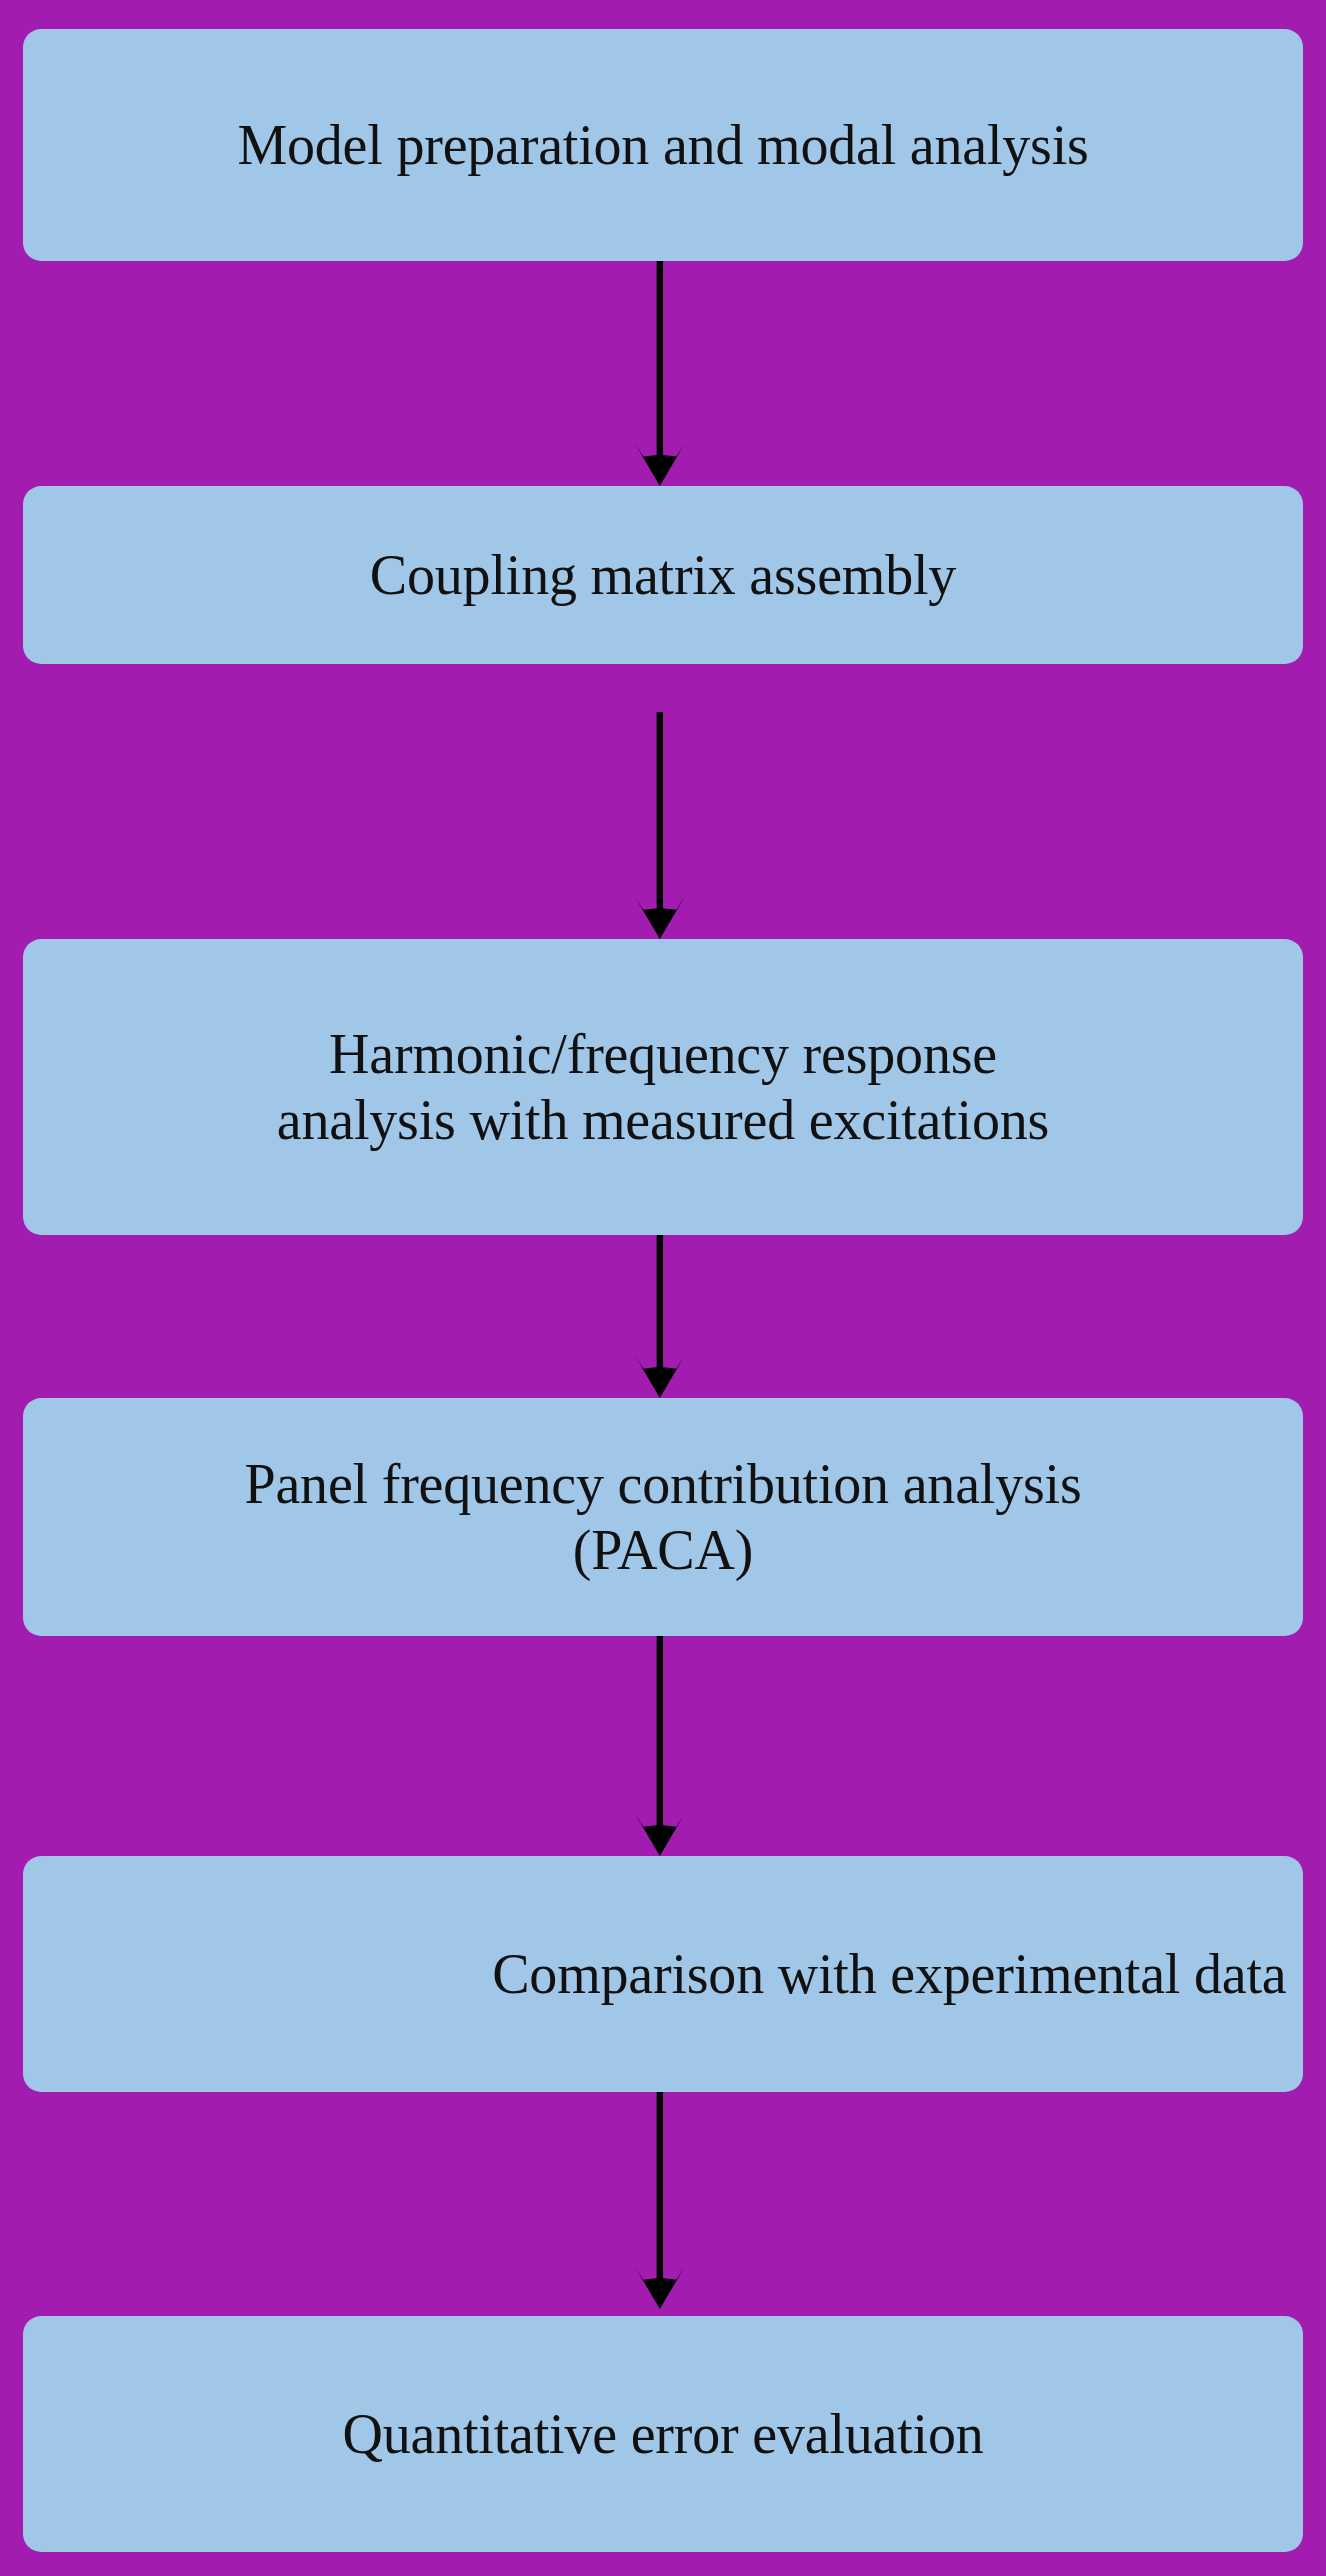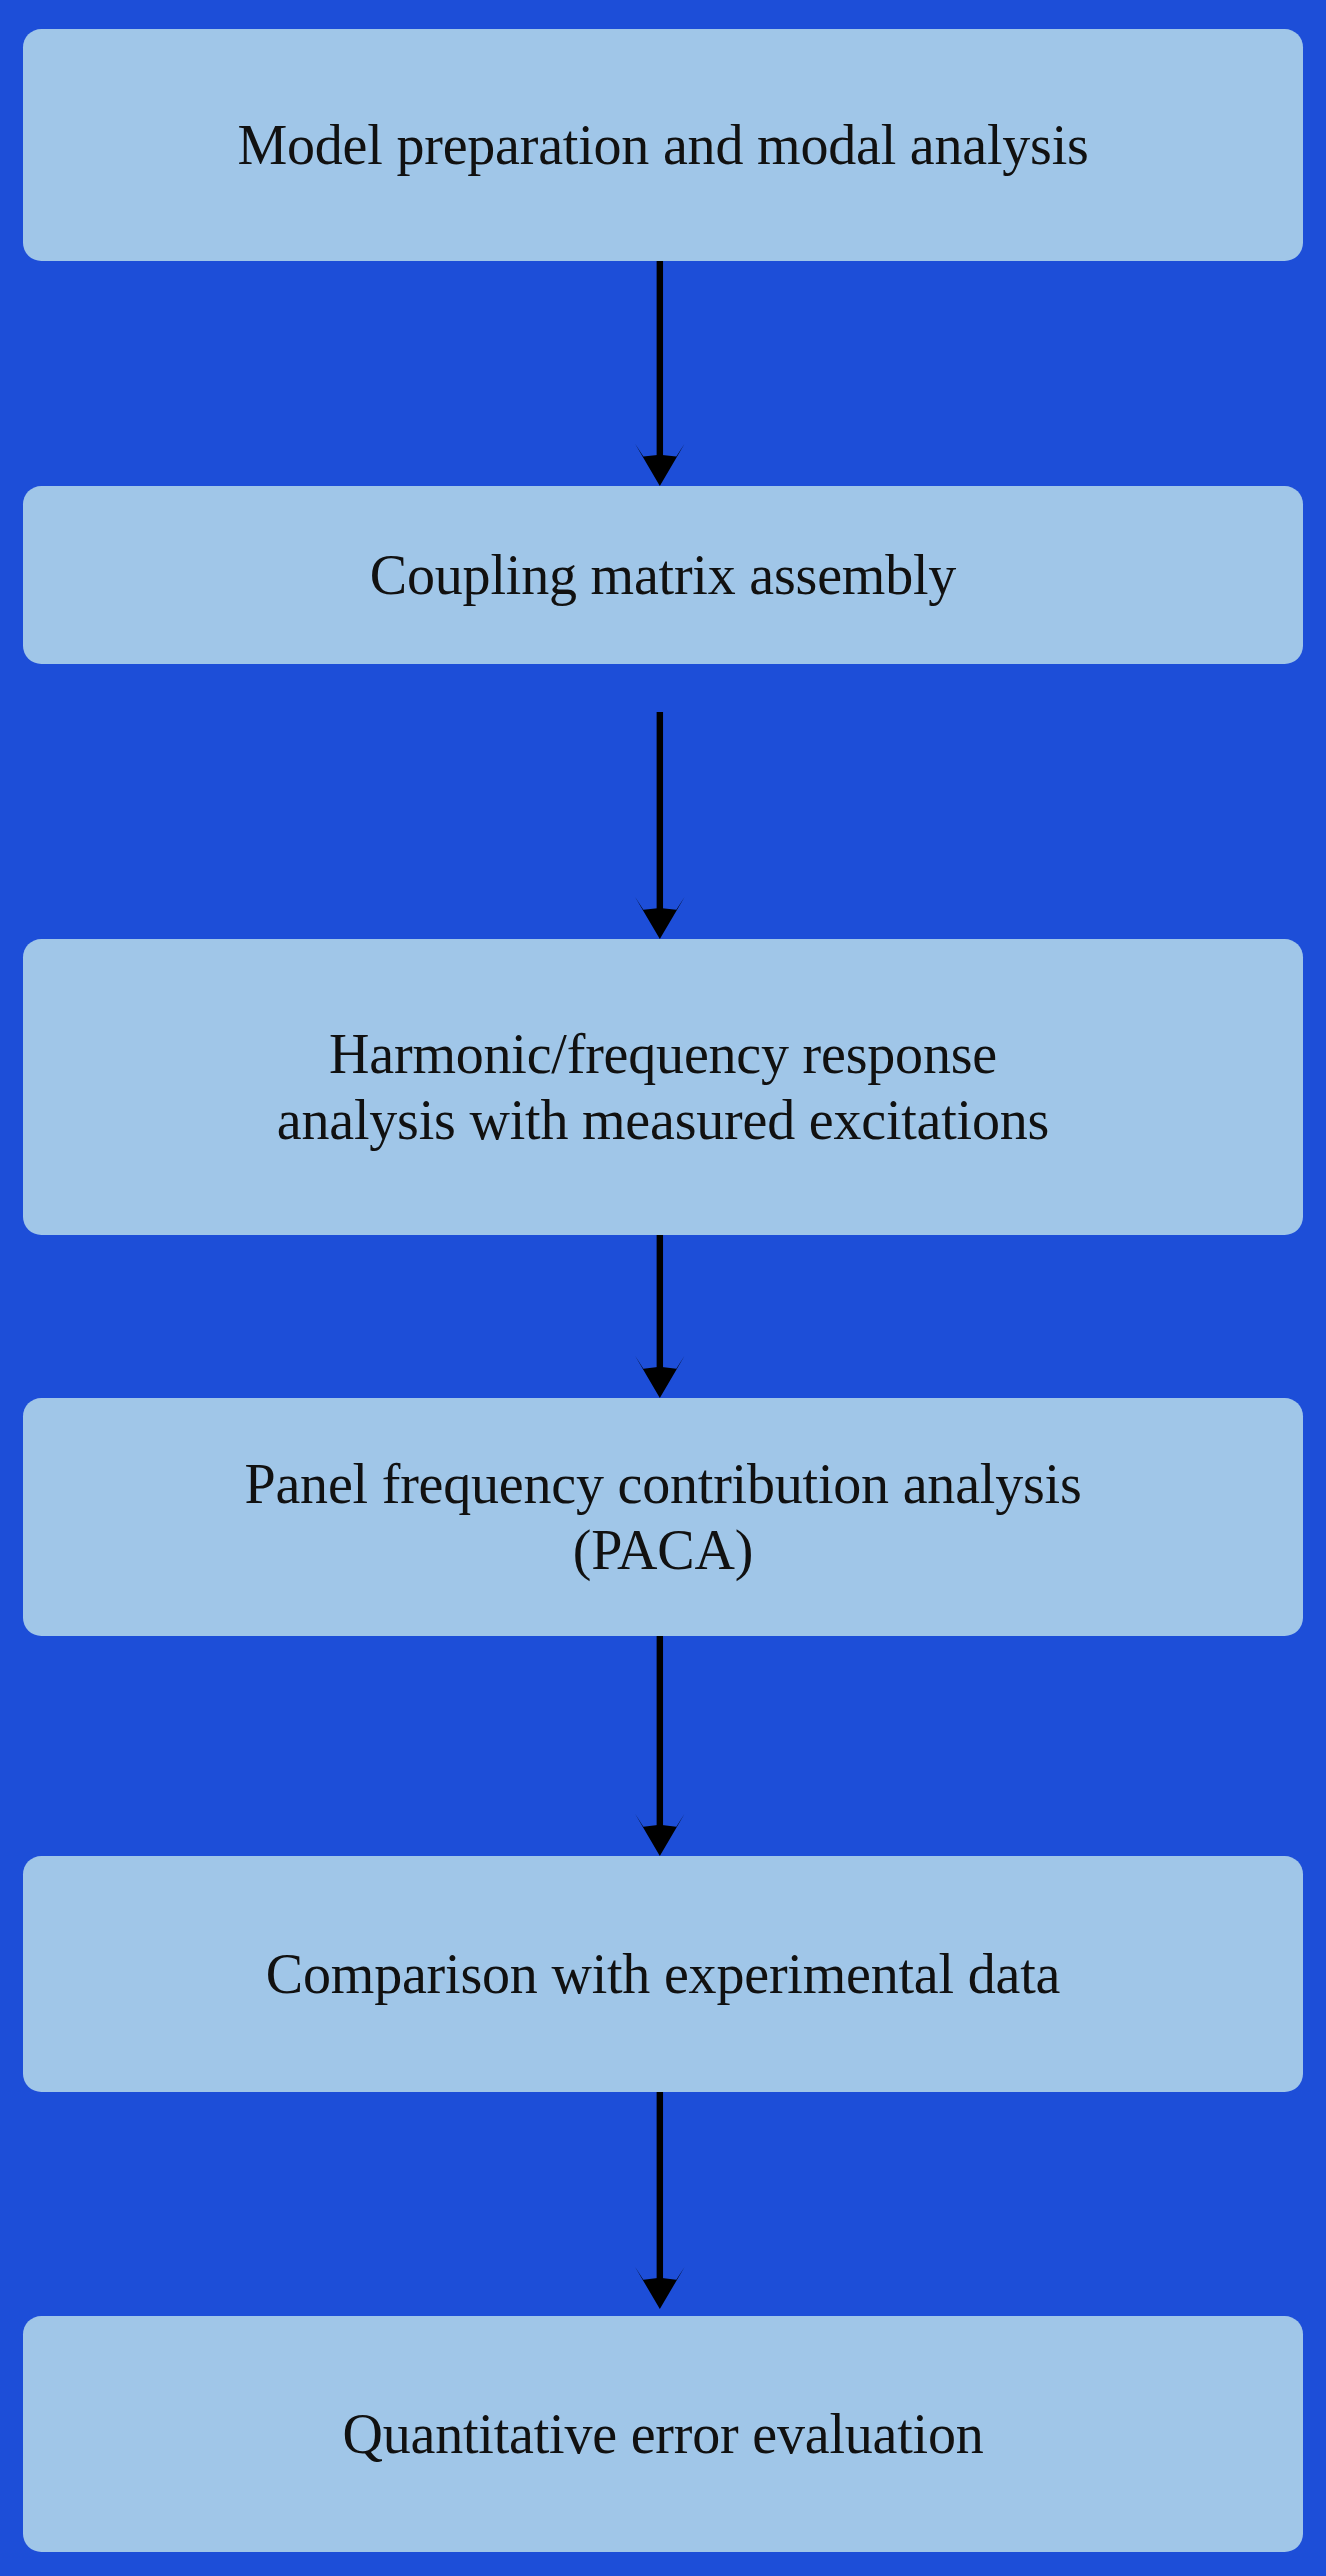--- a/index.html
+++ b/index.html
@@ -8,21 +8,21 @@
     padding: 0;
     background: #ffffff;
   }
   body {
     font-family: "Liberation Serif", "DejaVu Serif", serif;
   }
   #flowchart {
     position: relative;
     width: 1327px;
     height: 2576px;
-    background: #1d4ed8;
+    background: #a21caf;
     overflow: hidden;
     text-decoration: underline;
   }
   .node {
     position: absolute;
     left: 23px;
     width: 1280px;
     background: #a0c6e8;
     border-radius: 18.3px;
     display: flex;
@@ -94,20 +94,20 @@
       <div class="node-label" style="color: rgb(17, 17, 17);">Coupling matrix assembly</div>
     </div>
     <div class="node" style="top: 939px; height: 296px; background: rgb(160, 198, 232);">
       <div class="node-label" style="color: rgb(17, 17, 17);">Harmonic/frequency response
 analysis with measured excitations</div>
     </div>
     <div class="node" style="top: 1398px; height: 238px; background: rgb(160, 198, 232);">
       <div class="node-label" style="color: rgb(17, 17, 17);">Panel frequency contribution analysis
 (PACA)</div>
     </div>
-    <div class="node" style="top: 1856px; height: 236px; background: rgb(160, 198, 232);">
+    <div class="node" style="top: 1856px; height: 236px; background: rgb(160, 198, 232); justify-content: flex-end;">
       <div class="node-label" style="color: rgb(17, 17, 17);">Comparison with experimental data</div>
     </div>
     <div class="node" style="top: 2309px; height: 236px; background: rgb(160, 198, 232); margin-top: 7px;">
       <div class="node-label" style="color: rgb(17, 17, 17);">Quantitative error evaluation</div>
     </div>
   </div>
 
 
 </body></html>

